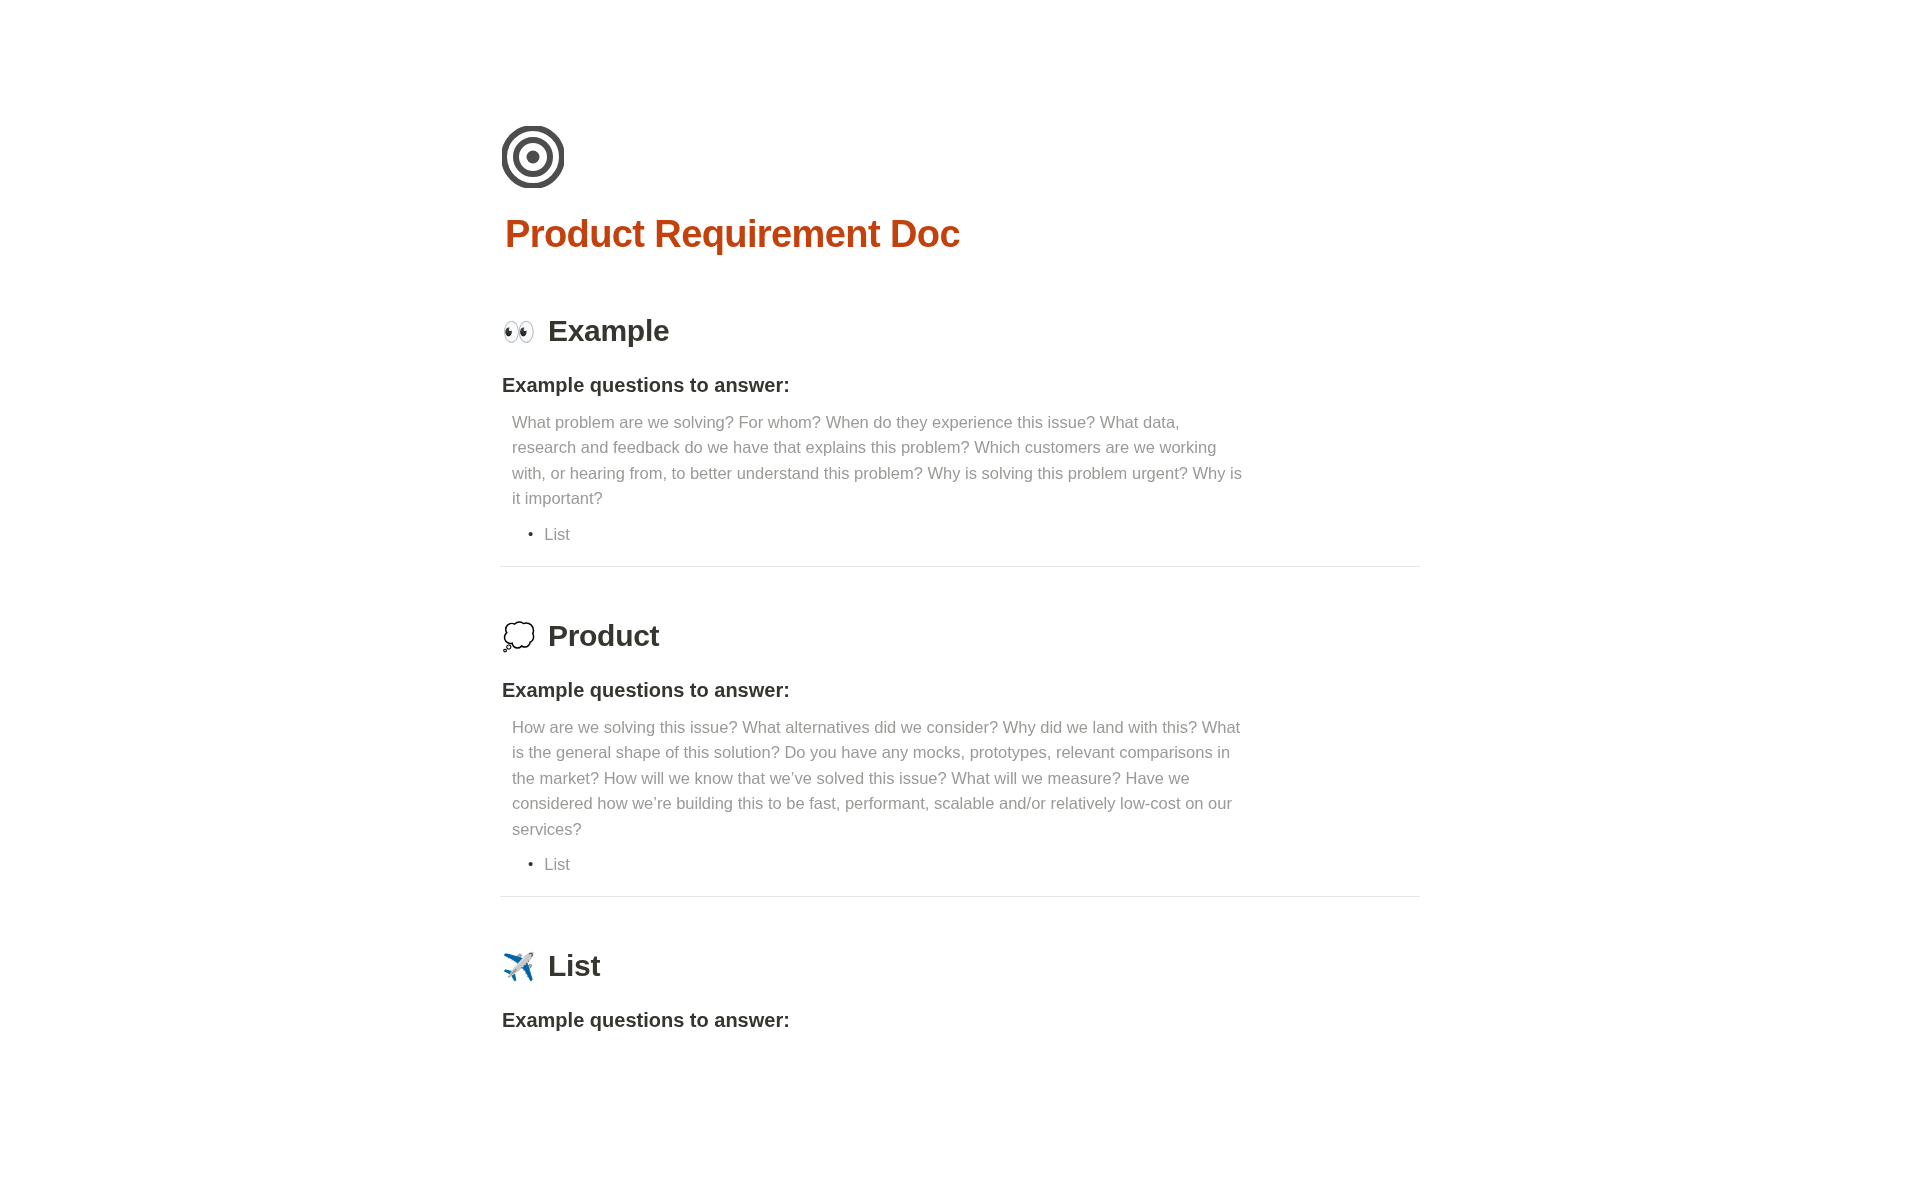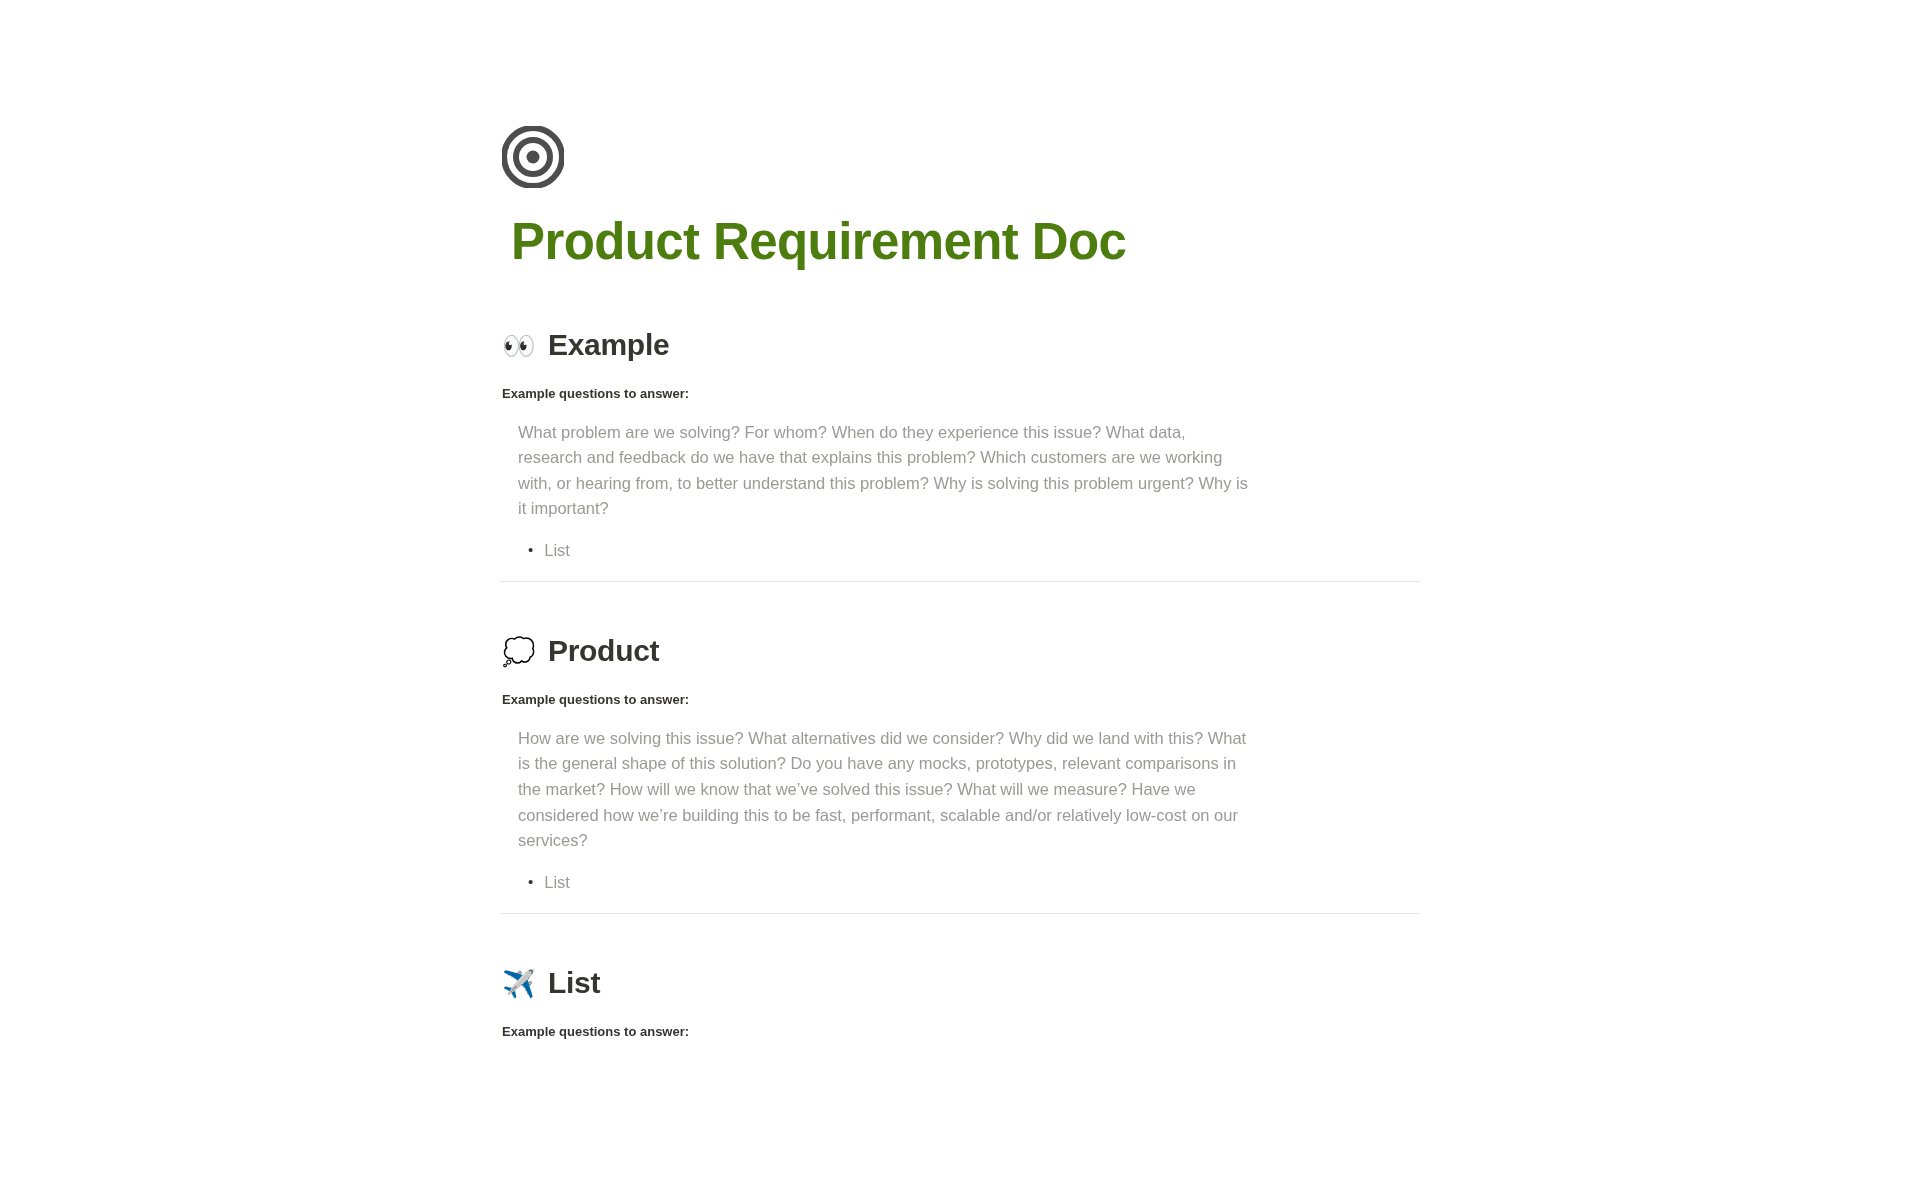--- a/index.html
+++ b/index.html
@@ -30,26 +30,26 @@
   
   .doc-icon {
     width: 62px;
     height: 62px;
     margin-left: 2px;
     margin-bottom: 26px;
     display: block;
   }
   
   .doc-title {
-    font-size: 51px;
+    font-size: 38px;
     line-height: 1.1;
     font-weight: bold;
     letter-spacing: -0.6px;
-    color: #4d7c0f;
-    margin: 0 0 58px 9px;
+    color: #c2410c;
+    margin: 0 0 58px 3px;
     padding: 0 0 0 2px;
   }
   
   .section {
     padding-bottom: 18px;
   }
   .section + .section {
     padding-top: 34px;
   }
   .divider {
@@ -71,32 +71,32 @@
     padding-left: 2px;
   }
   .section-emoji {
     font-size: 27px;
     line-height: 1;
     width: 34px;
     display: inline-block;
     flex: 0 0 auto;
   }
   .q-label {
-    font-size: 13px;
+    font-size: 20px;
     font-weight: bold;
     color: #37352f;
     margin: 0 0 2px 0;
     padding-left: 2px;
     line-height: 1.5;
   }
   .q-body {
     font-size: 16.5px;
     line-height: 1.55;
     color: #9b9a97;
-    margin: 16px;
+    margin: 10px;
     padding-left: 2px;
     max-width: 730px;
   }
   .list {
     margin: 9px 0 18px 0;
     padding: 0;
     list-style: none;
   }
   .list-item {
     display: flex;

